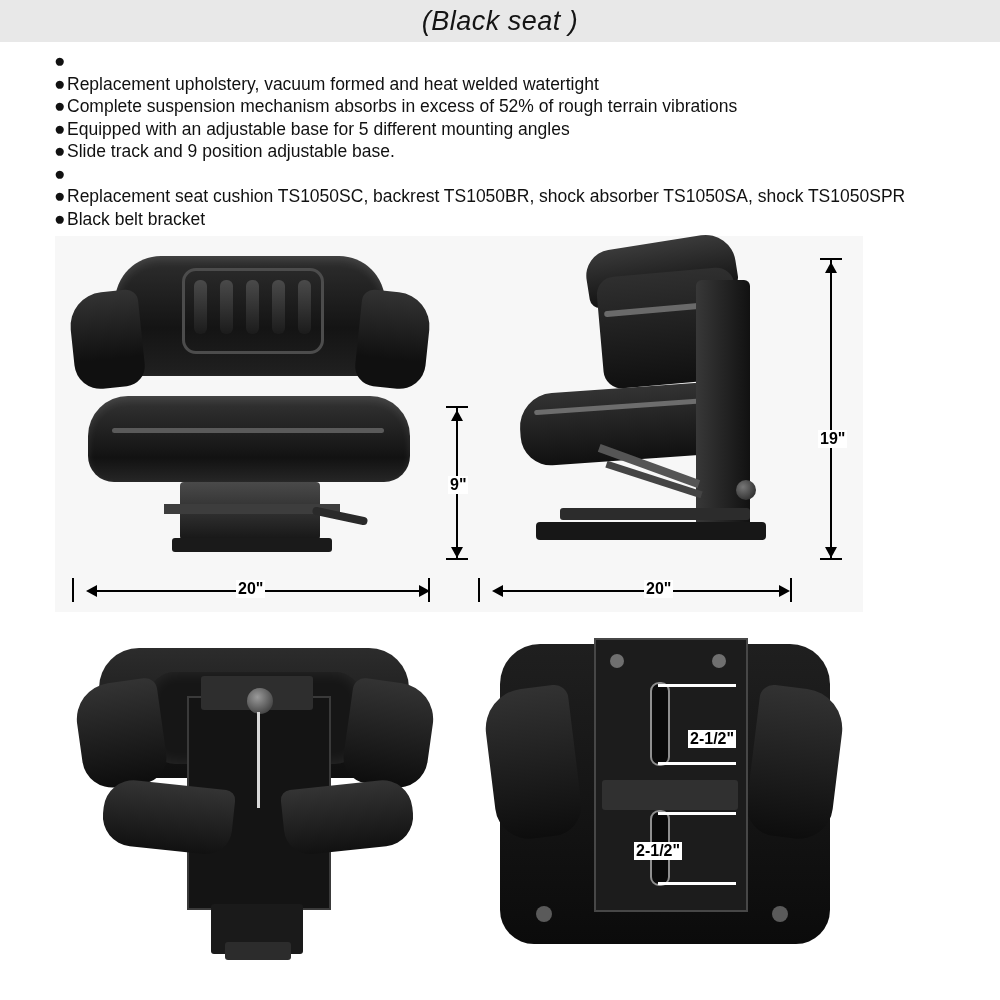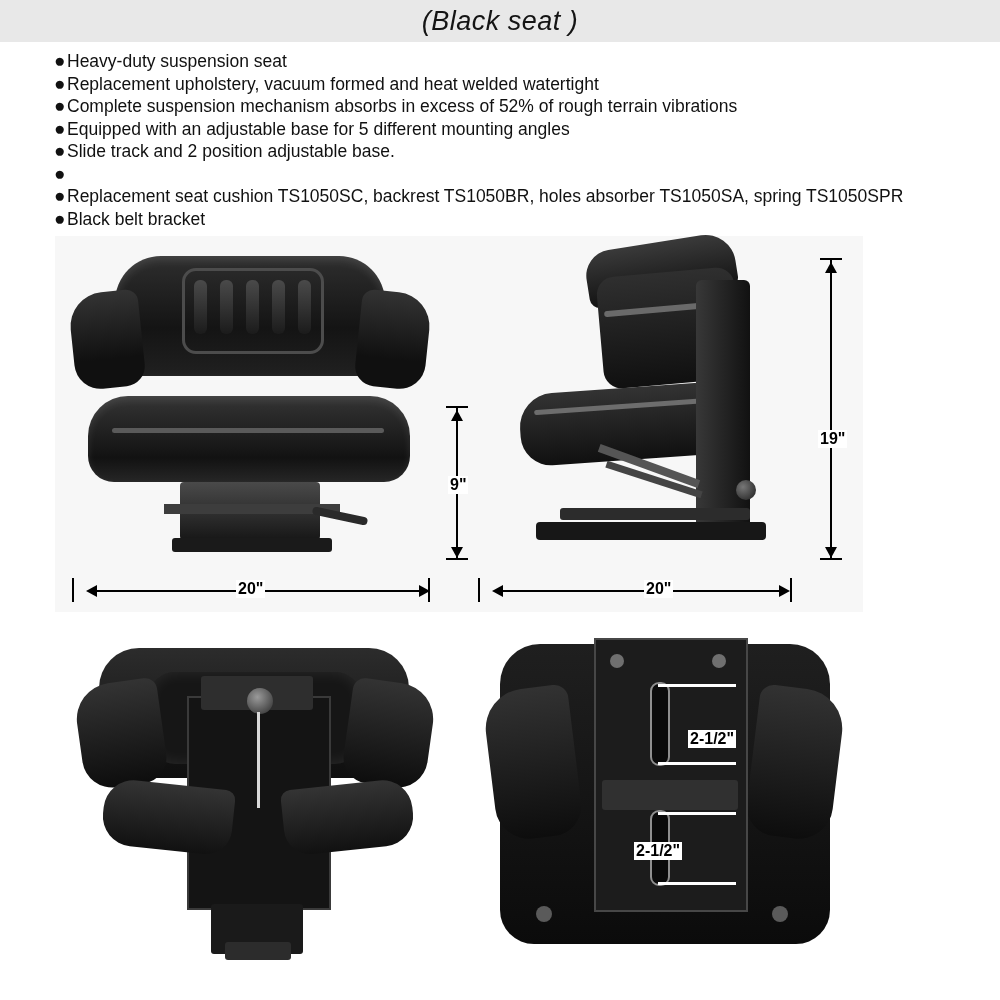--- a/index.html
+++ b/index.html
@@ -320,50 +320,49 @@
 <body>
 
 <div class="header-band">
   <div class="header-title">(Black seat )</div>
 </div>
 
 <div class="features">
 
   <div class="feature-row">
     <span class="bullet">●</span>
-    <span class="feature-text">Heavy-duty suspension seat</span>
   </div>
 
   <div class="feature-row">
     <span class="bullet">●</span>
     <span class="feature-text">Replacement upholstery, vacuum formed and heat welded watertight</span>
   </div>
 
   <div class="feature-row">
     <span class="bullet">●</span>
     <span class="feature-text">Complete suspension mechanism absorbs in excess of 52% of rough terrain vibrations</span>
   </div>
 
   <div class="feature-row">
     <span class="bullet">●</span>
     <span class="feature-text">Equipped with an adjustable base for 5 different mounting angles</span>
   </div>
 
   <div class="feature-row">
     <span class="bullet">●</span>
-    <span class="feature-text">Slide track and 2 position adjustable base.</span>
-  </div>
-
-  <div class="feature-row">
-    <span class="bullet">●</span>
-  </div>
-
-  <div class="feature-row">
-    <span class="bullet">●</span>
-    <span class="feature-text">Replacement seat cushion TS1050SC, backrest TS1050BR, holes absorber TS1050SA, spring TS1050SPR</span>
+    <span class="feature-text">Slide track and 9 position adjustable base.</span>
+  </div>
+
+  <div class="feature-row">
+    <span class="bullet">●</span>
+  </div>
+
+  <div class="feature-row">
+    <span class="bullet">●</span>
+    <span class="feature-text">Replacement seat cushion TS1050SC, backrest TS1050BR, shock absorber TS1050SA, shock TS1050SPR</span>
   </div>
 
   <div class="feature-row">
     <span class="bullet">●</span>
     <span class="feature-text">Black belt bracket</span>
   </div>
 
 </div>
 
 <div class="figures">

